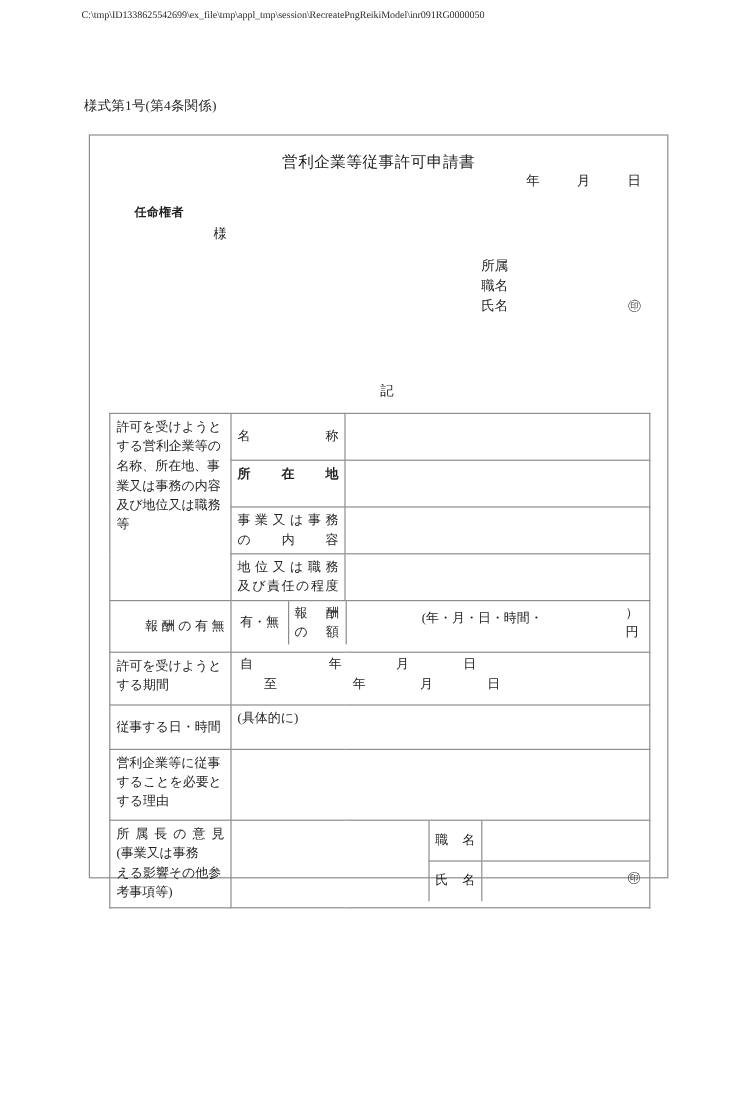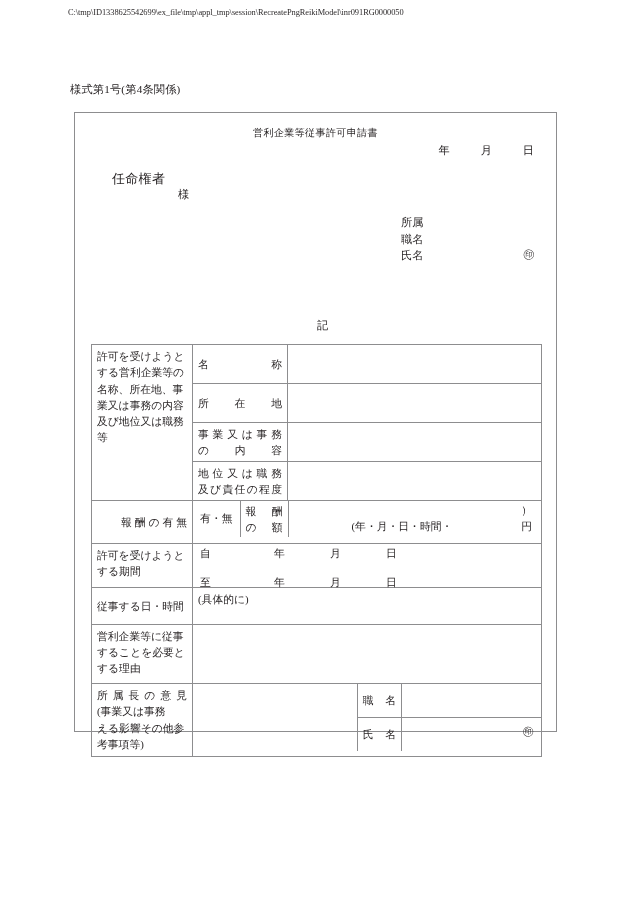--- a/index.html
+++ b/index.html
@@ -56,40 +56,41 @@
     background: #fff;
   }
 
   
   #title-row {
     position: absolute;
     left: 0;
     top: 13px;
     width: 100%;
     text-align: center;
-    font-size: 10px;
+    font-size: 13px;
     letter-spacing: 0.4px;
   }
   #date-row {
     position: absolute;
     right: 22px;
     top: 30px;
     font-size: 11.2px;
   }
   #date-row span { display: inline-block; }
   #date-row .d-y { margin-right: 31px; }
   #date-row .d-m { margin-right: 31px; }
 
   
   #addressee {
     position: absolute;
     left: 37px;
     top: 57px;
-    font-size: 13px;
+    font-size: 10px;
     letter-spacing: 0.3px;
+    font-weight: bold;
   }
   #addressee-sama {
     position: absolute;
     left: 103px;
     top: 74px;
     font-size: 11.2px;
   }
 
   
   #applicant {
@@ -171,21 +172,21 @@
   .c-sublabel { width: 95px; }
   .c-val      { width: 254px; }
 
   
   .umu-cell   { width: 47px; text-align: center; }
   .gaku-cell  { width: 48px; }
   .houshu-val { position: relative; height: 36px; }
   .houshu-val .hv-left {
     position: absolute;
     left: 27px;
-    top: 19px;
+    top: 7px;
     padding-left: 36px;
   }
   .houshu-val .hv-paren {
     position: absolute;
     right: 9px;
     top: 3px;
   }
   .houshu-val .hv-yen {
     position: absolute;
     right: 9px;
@@ -193,21 +194,21 @@
   }
 
   
   .kikan-val { position: relative; height: 37px; }
   .kikan-val .kv-row {
     position: absolute;
     left: 7px;
     white-space: nowrap;
   }
   .kikan-val .kv-row.r1 { top: 3px; }
-  .kikan-val .kv-row.r2 { top: 32px; }
+  .kikan-val .kv-row.r2 { top: 19px; margin-left: 20px; }
   .kikan-val .kv-row .k-mark { display: inline-block; width: 74px; }
   .kikan-val .kv-row .k-y    { display: inline-block; width: 56px; }
   .kikan-val .kv-row .k-m    { display: inline-block; width: 56px; }
 
   
   .opinion-blank { width: 159px; }
   .opinion-sub   { width: 43px; text-align: center; }
   .opinion-val   { width: 135px; position: relative; }
   .opinion-val .seal-r {
     position: absolute;
@@ -268,21 +269,21 @@
           <div class="cellpad" style="height:32px;display:flex;align-items:center;">
             <span class="spread" style="width:100%;">名　称</span>
           </div>
         </td>
         <td>
           <div class="cellpad" style="height:32px;"></div>
         </td>
       </tr>
       <tr>
         <td class="midv">
-          <div class="cellpad" style="height:32px;display:flex;align-items:center;">
+          <div class="cellpad" style="height:32px;display:flex;align-items:flex-start;font-weight:bold;">
             <span class="spread" style="width:100%;">所　在　地</span>
           </div>
         </td>
         <td>
           <div class="cellpad" style="height:32px;"></div>
         </td>
       </tr>
       <tr>
         <td>
           <div class="cellpad" style="height:32px;">

